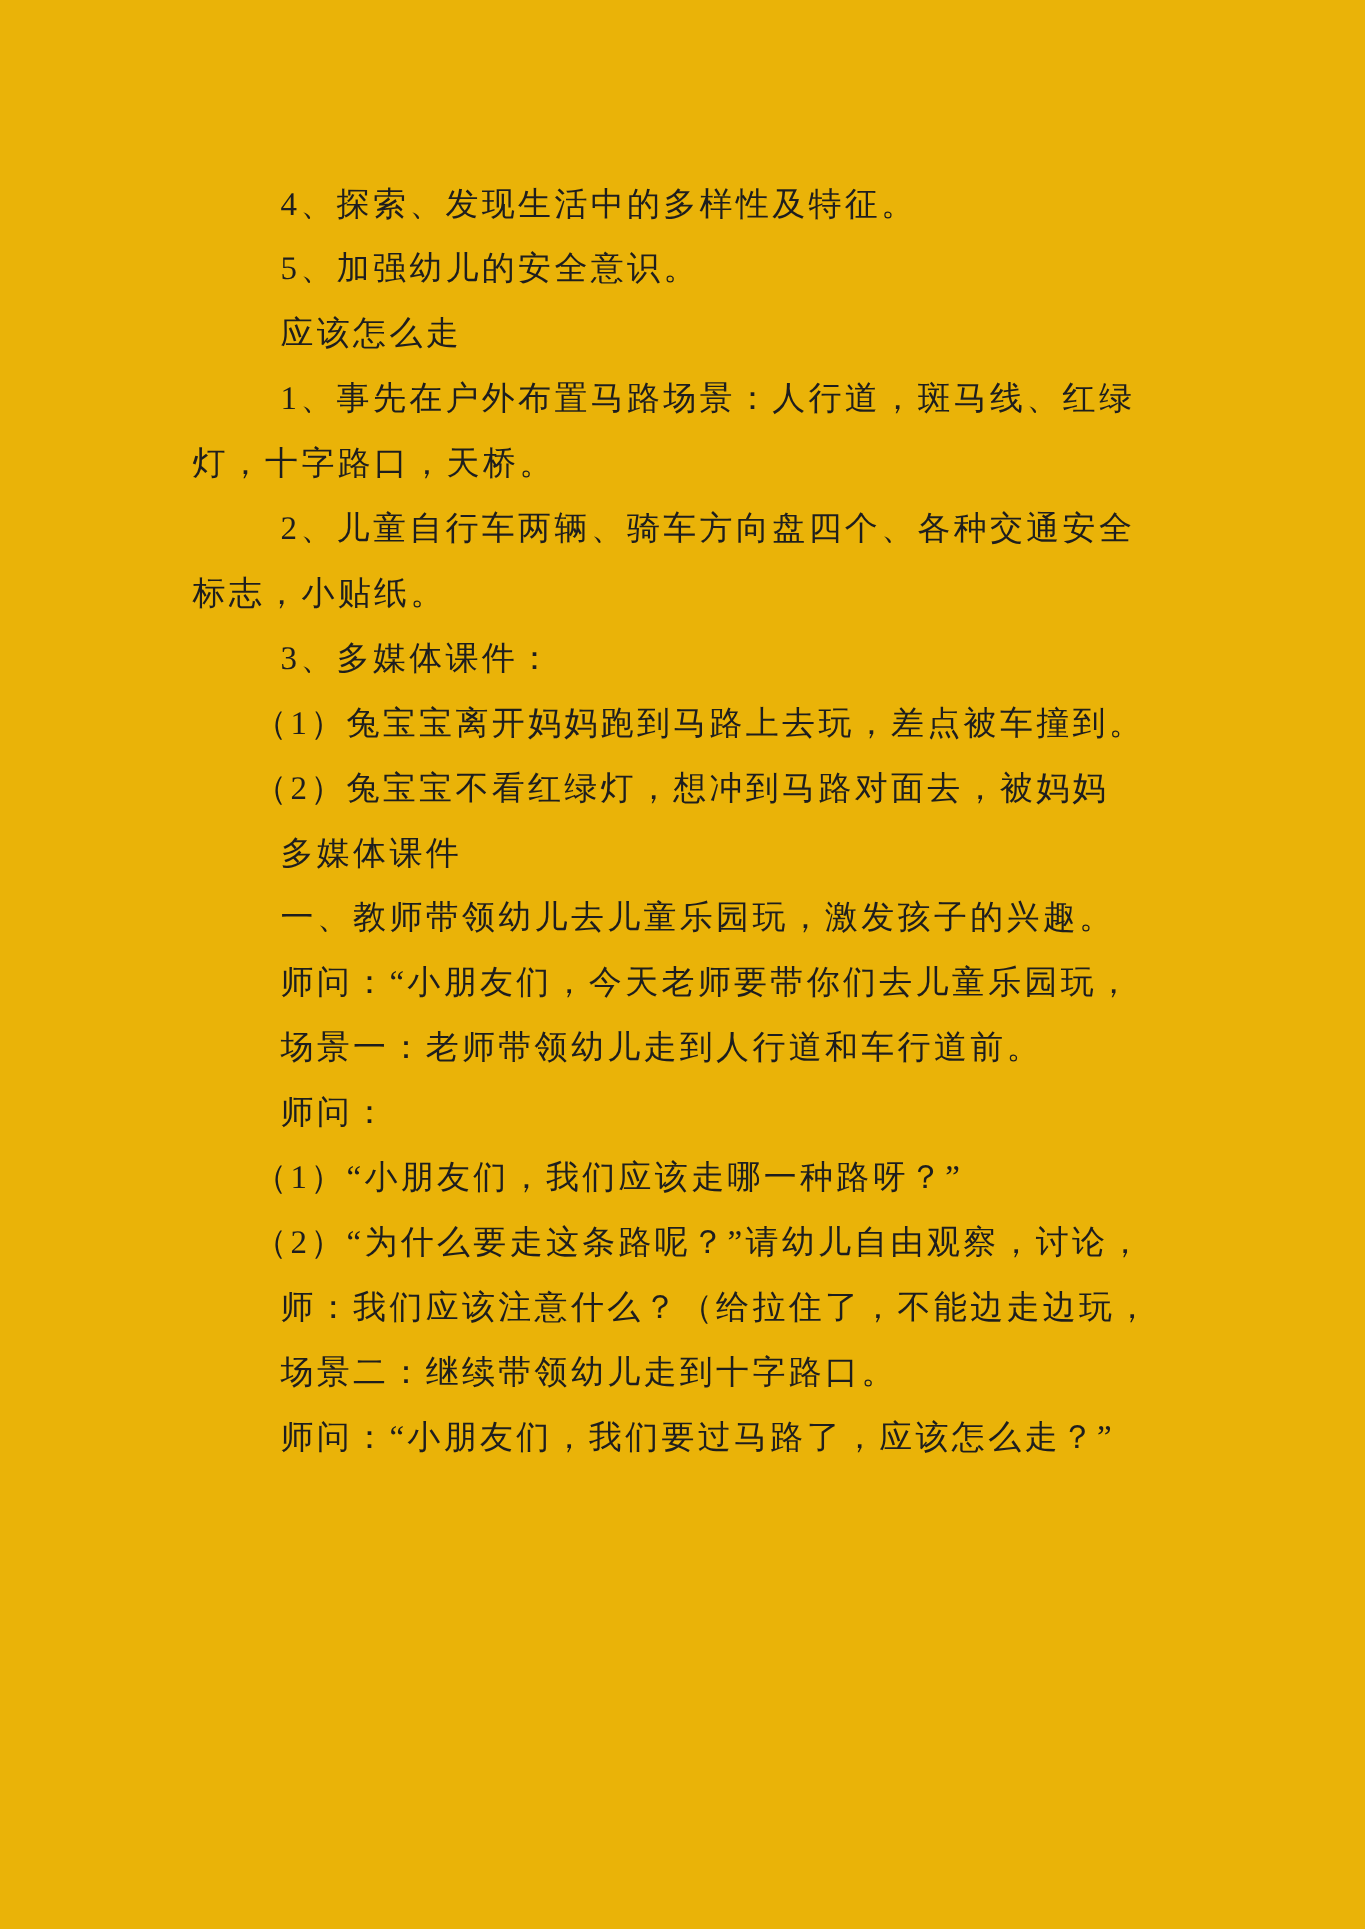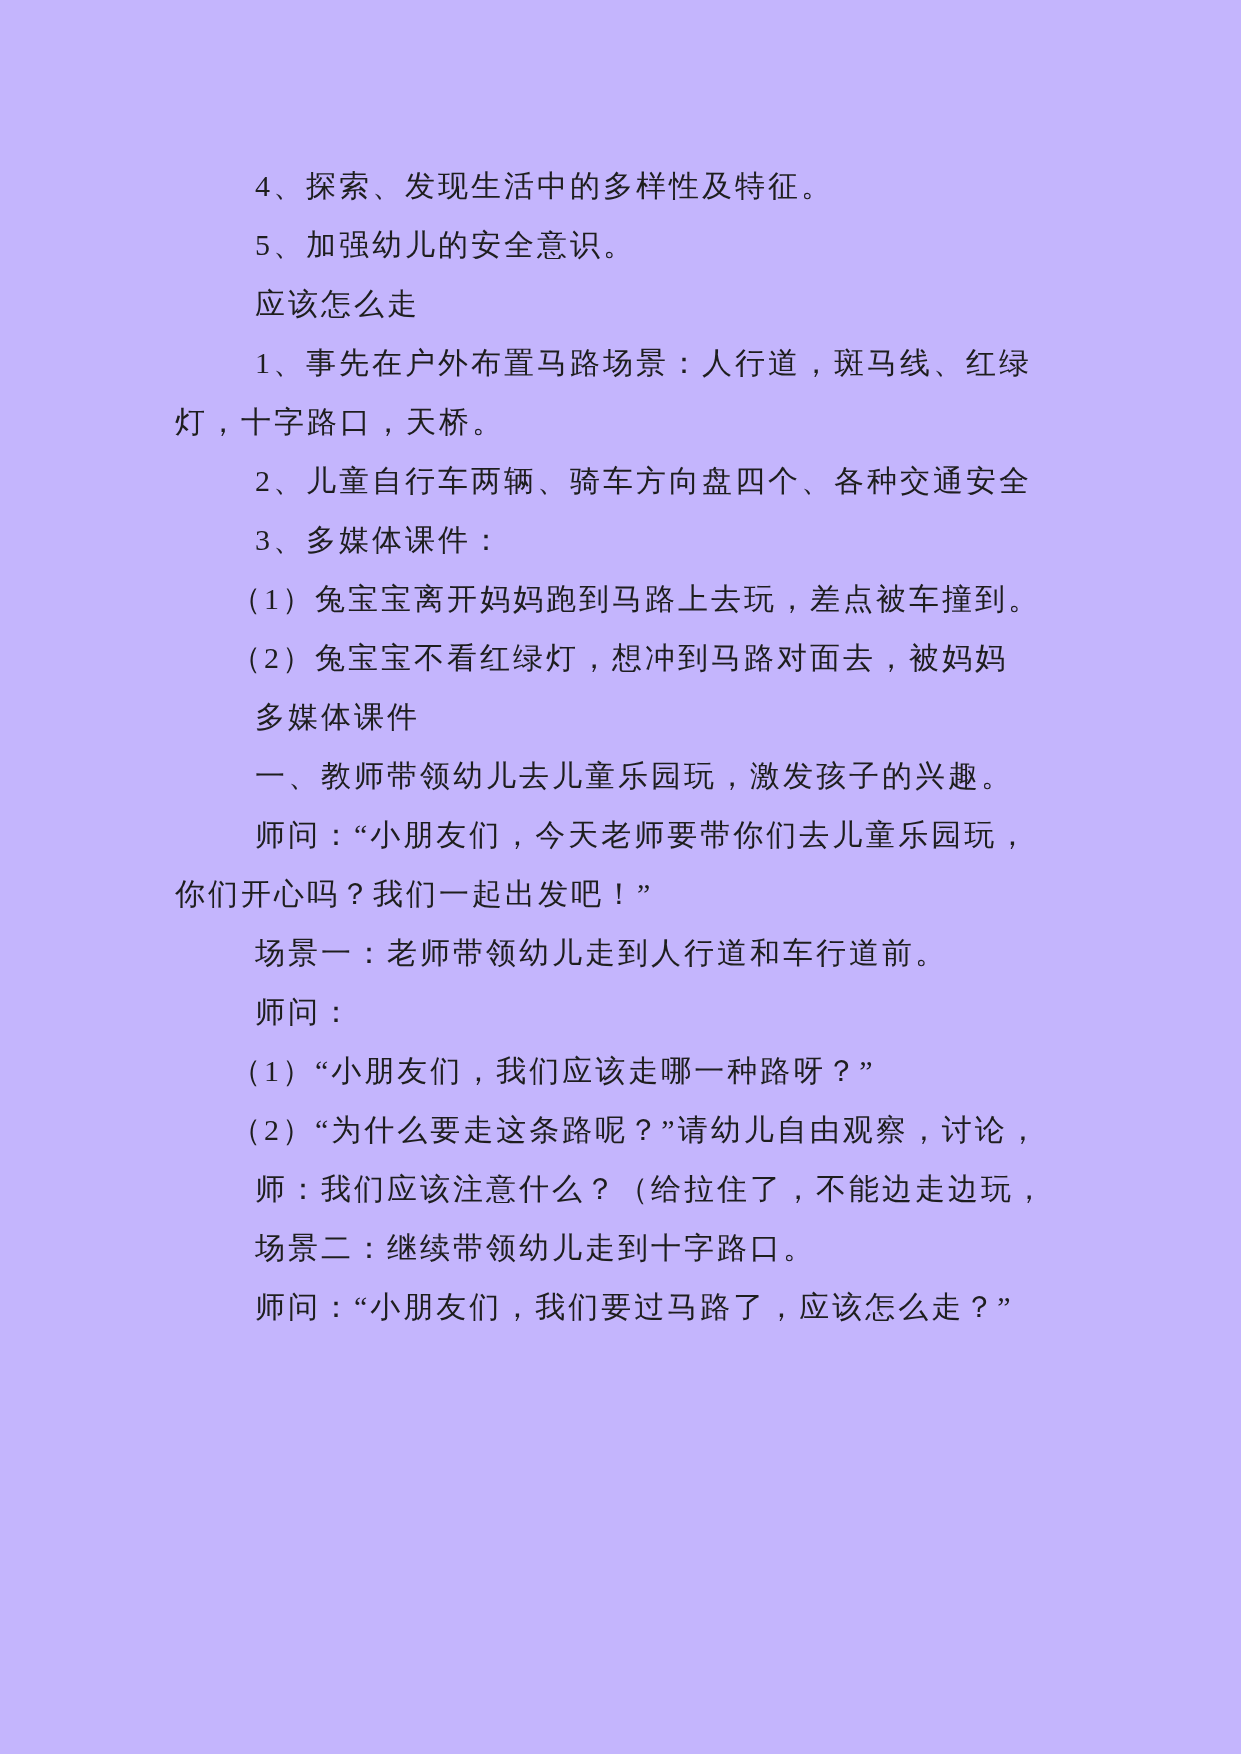--- a/index.html
+++ b/index.html
@@ -35,35 +35,35 @@
     padding-left: 80px;
   }
   
   .line.paren {
     padding-left: 56px;
   }
 </style>
 </head>
 <body>
 
-<div class="page" style="background: #c4b5fd;">
+<div class="page" style="background: #eab308;">
   <div class="text-block" id="doc-body">
       <div class="line num" style="color: rgb(30, 30, 30);">4、探索、发现生活中的多样性及特征。</div>
       <div class="line num" style="color: rgb(30, 30, 30);">5、加强幼儿的安全意识。</div>
       <div class="line num" style="color: rgb(30, 30, 30);">应该怎么走</div>
       <div class="line num" style="color: rgb(30, 30, 30);">1、事先在户外布置马路场景：人行道，斑马线、红绿</div>
       <div class="line" style="color: rgb(30, 30, 30);">灯，十字路口，天桥。</div>
       <div class="line num" style="color: rgb(30, 30, 30);">2、儿童自行车两辆、骑车方向盘四个、各种交通安全</div>
+      <div class="line" style="color: rgb(30, 30, 30);">标志，小贴纸。</div>
       <div class="line num" style="color: rgb(30, 30, 30);">3、多媒体课件：</div>
       <div class="line paren" style="color: rgb(30, 30, 30);">（1）兔宝宝离开妈妈跑到马路上去玩，差点被车撞到。</div>
       <div class="line paren" style="color: rgb(30, 30, 30);">（2）兔宝宝不看红绿灯，想冲到马路对面去，被妈妈</div>
       <div class="line num" style="color: rgb(30, 30, 30);">多媒体课件</div>
       <div class="line num" style="color: rgb(30, 30, 30);">一、教师带领幼儿去儿童乐园玩，激发孩子的兴趣。</div>
       <div class="line num" style="color: rgb(30, 30, 30);">师问：“小朋友们，今天老师要带你们去儿童乐园玩，</div>
-      <div class="line" style="color: rgb(30, 30, 30);">你们开心吗？我们一起出发吧！”</div>
       <div class="line num" style="color: rgb(30, 30, 30);">场景一：老师带领幼儿走到人行道和车行道前。</div>
       <div class="line num" style="color: rgb(30, 30, 30);">师问：</div>
       <div class="line paren" style="color: rgb(30, 30, 30);">（1）“小朋友们，我们应该走哪一种路呀？”</div>
       <div class="line paren" style="color: rgb(30, 30, 30);">（2）“为什么要走这条路呢？”请幼儿自由观察，讨论，</div>
       <div class="line num" style="color: rgb(30, 30, 30);">师：我们应该注意什么？（给拉住了，不能边走边玩，</div>
       <div class="line num" style="color: rgb(30, 30, 30);">场景二：继续带领幼儿走到十字路口。</div>
       <div class="line num" style="color: rgb(30, 30, 30);">师问：“小朋友们，我们要过马路了，应该怎么走？”</div>
     </div>
 </div>
 

